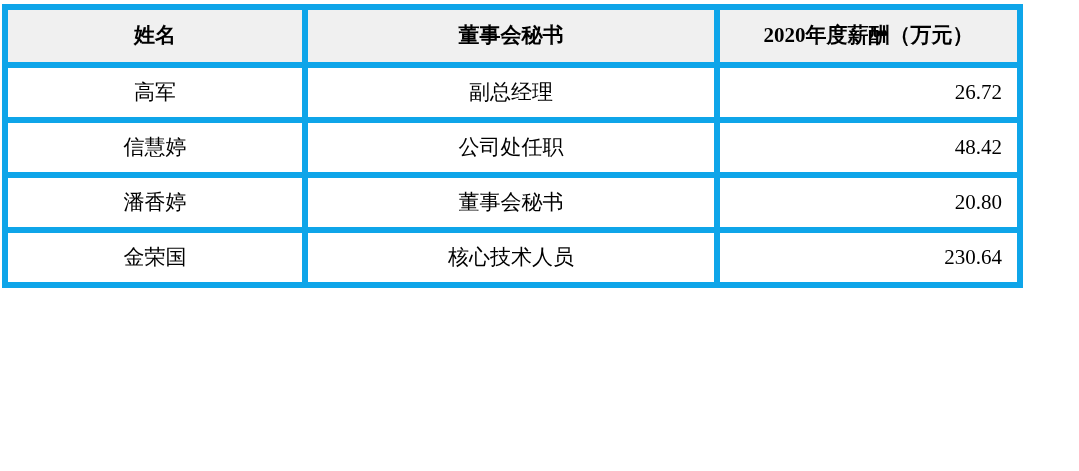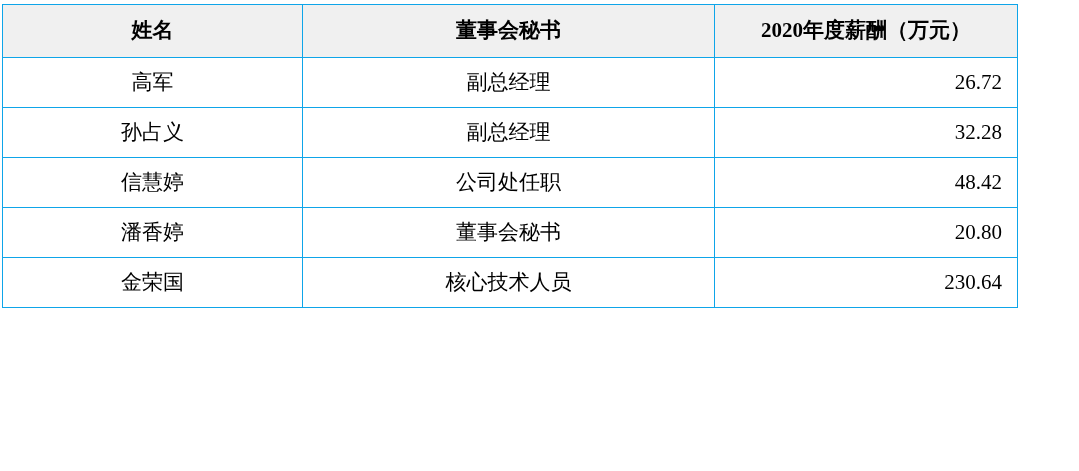--- a/index.html
+++ b/index.html
@@ -25,21 +25,21 @@
     width: 1015px;
     margin: 4px 0 0 2px;
     table-layout: fixed;
   }
   table.comp-table col.c-name   { width: 300px; }
   table.comp-table col.c-title  { width: 412px; }
   table.comp-table col.c-salary { width: 303px; }
 
   table.comp-table th,
   table.comp-table td {
-    border: 1px solid #0ea5e9;
+    border: 6px solid #0ea5e9;
     height: 49px;
     padding: 0 12px;
     font-size: 21px;
     line-height: 1.2;
     vertical-align: middle;
     font-weight: normal;
   }
   table.comp-table thead th {
     font-weight: bold;
     text-align: center;
@@ -73,25 +73,20 @@
         <th>2020年度薪酬（万元）</th>
       </tr>
     </thead>
     <tbody>
       <tr>
         <td class="name">高军</td>
         <td class="title">副总经理</td>
         <td class="salary">26.72</td>
       </tr>
       <tr>
-        <td class="name">孙占义</td>
-        <td class="title">副总经理</td>
-        <td class="salary">32.28</td>
-      </tr>
-      <tr>
         <td class="name">信慧婷</td>
         <td class="title">公司处任职</td>
         <td class="salary">48.42</td>
       </tr>
       <tr>
         <td class="name">潘香婷</td>
         <td class="title">董事会秘书</td>
         <td class="salary">20.80</td>
       </tr>
       <tr>

